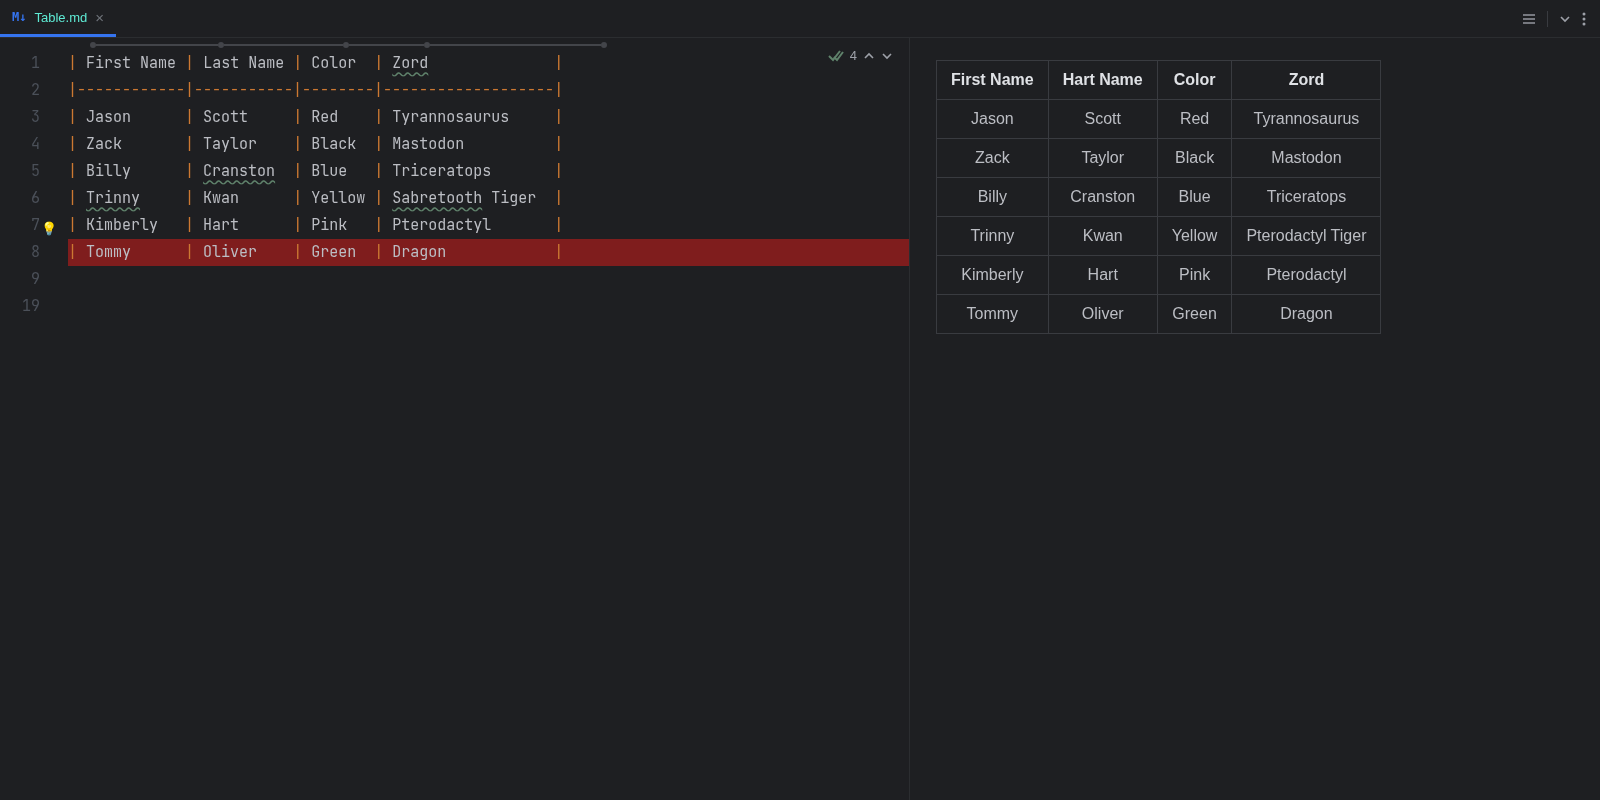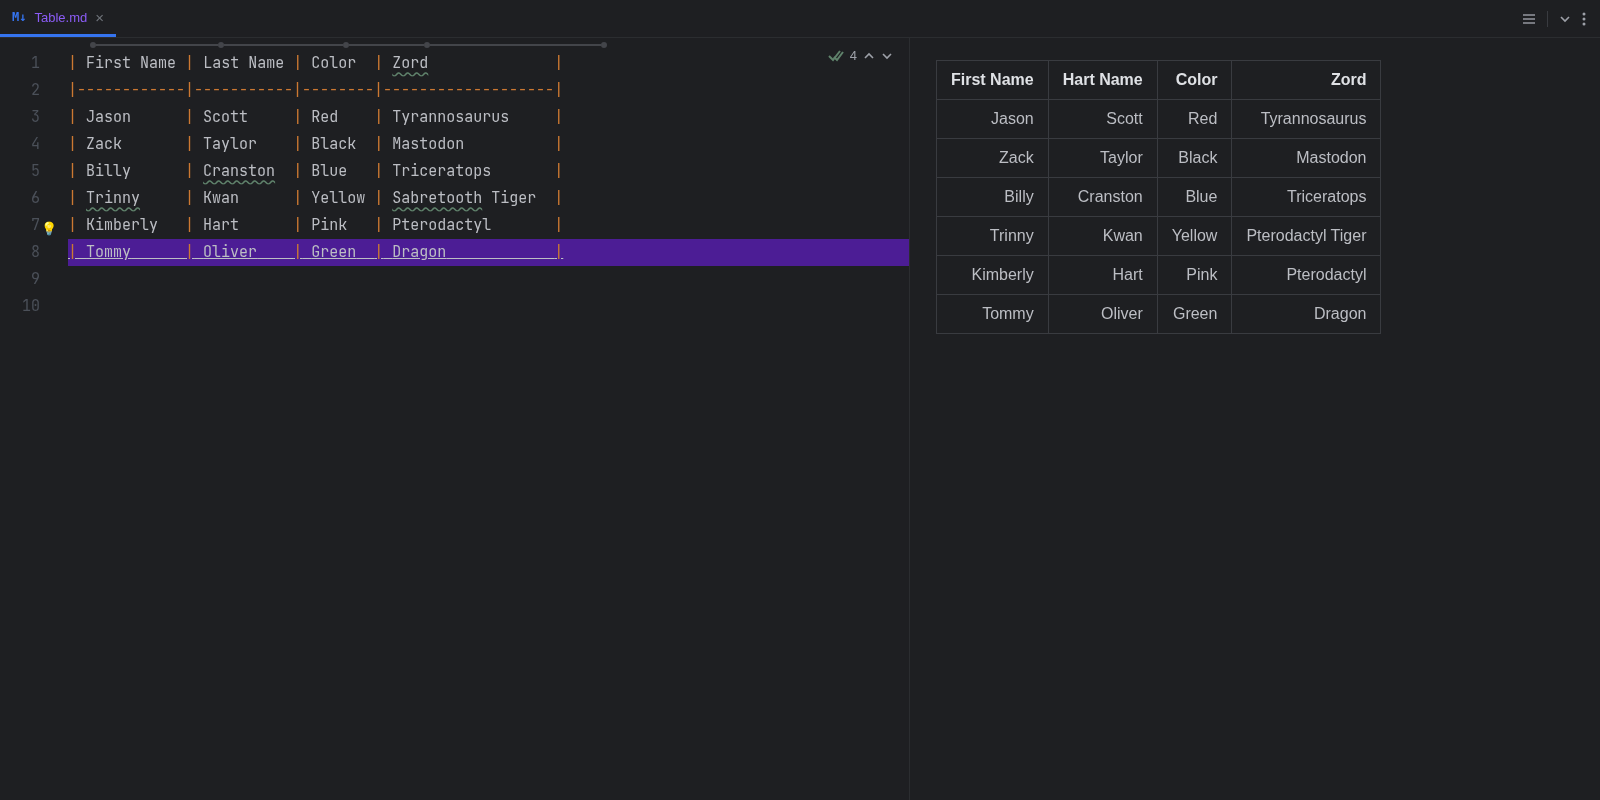--- a/index.html
+++ b/index.html
@@ -28,21 +28,21 @@
       padding: 0 12px;
       border-bottom: 3px solid #3574f0;
       cursor: pointer;
     }
     .tab .md-icon {
       font-family: monospace;
       font-weight: bold;
       font-size: 12px;
       color: #3574f0;
     }
-    .tab .tab-label { color: #8b5cf6; }
+    .tab .tab-label { color: #5eead4; }
     .tab .close {
       color: #6f737a;
       font-size: 15px;
       line-height: 1;
       cursor: pointer;
     }
     .tab-bar .spacer { flex: 1; }
     .tab-bar .toolbar-icons {
       display: flex;
       align-items: center;
@@ -111,21 +111,21 @@
       right: -18px;
       top: 3px;
       font-size: 13px;
     }
     .code-lines {
       flex: 1;
       padding-left: 10px;
       position: relative;
     }
     .code-lines .row { height: 27px; white-space: pre; }
-    .code-lines .row.active { background: #4c1d95; text-decoration: underline; }
+    .code-lines .row.active { background: #7f1d1d; }
     .pipe { color: #cc7832; }
     .dash { color: #cc7832; }
     .txt  { color: #bcbec4; }
     .underline { text-decoration: underline; text-decoration-color: #5f826b; text-decoration-style: wavy; text-underline-offset: 3px; }
 
     .inspection {
       position: absolute;
       top: 10px;
       right: 16px;
       display: flex;
@@ -141,21 +141,21 @@
       padding: 22px 26px;
       background: #1e1f22;
       overflow: auto;
     }
     table {
       border-collapse: collapse;
     }
     table th, table td {
       border: 1px solid #393b40;
       padding: 10px 14px;
-      text-align: right;
+      text-align: center;
       color: #bcbec4;
       font-size: 16px;
     }
     table th { color: #dfe1e5; font-weight: 600; }
   </style>
 </head>
 <body>
 
 <div class="tab-bar">
   <div class="tab">
@@ -224,21 +224,21 @@
       <div class="gutter" id="gutter">
           <div class="ln">1</div>
           <div class="ln">2</div>
           <div class="ln">3</div>
           <div class="ln">4</div>
           <div class="ln">5</div>
           <div class="ln">6</div>
           <div class="ln">7<span class="bulb">💡</span></div>
           <div class="ln">8</div>
           <div class="ln">9</div>
-          <div class="ln">10</div>
+          <div class="ln">19</div>
         </div>
       <div class="code-lines" id="code">
           <div class="row"><span class="pipe">|</span><span class="txt"> </span><span class="txt">First</span><span class="txt"> </span><span class="txt">Name</span><span class="txt"> </span><span class="pipe">|</span><span class="txt"> </span><span class="txt">Last</span><span class="txt"> </span><span class="txt">Name</span><span class="txt"> </span><span class="pipe">|</span><span class="txt"> </span><span class="txt">Color</span><span class="txt">  </span><span class="pipe">|</span><span class="txt"> </span><span class="txt underline">Zord</span><span class="txt">              </span><span class="pipe">|</span></div>
           <div class="row"><span class="pipe">|</span><span class="dash">------------</span><span class="pipe">|</span><span class="dash">-----------</span><span class="pipe">|</span><span class="dash">--------</span><span class="pipe">|</span><span class="dash">-------------------</span><span class="pipe">|</span></div>
           <div class="row"><span class="pipe">|</span><span class="txt"> </span><span class="txt">Jason</span><span class="txt">      </span><span class="pipe">|</span><span class="txt"> </span><span class="txt">Scott</span><span class="txt">     </span><span class="pipe">|</span><span class="txt"> </span><span class="txt">Red</span><span class="txt">    </span><span class="pipe">|</span><span class="txt"> </span><span class="txt">Tyrannosaurus</span><span class="txt">     </span><span class="pipe">|</span></div>
           <div class="row"><span class="pipe">|</span><span class="txt"> </span><span class="txt">Zack</span><span class="txt">       </span><span class="pipe">|</span><span class="txt"> </span><span class="txt">Taylor</span><span class="txt">    </span><span class="pipe">|</span><span class="txt"> </span><span class="txt">Black</span><span class="txt">  </span><span class="pipe">|</span><span class="txt"> </span><span class="txt">Mastodon</span><span class="txt">          </span><span class="pipe">|</span></div>
           <div class="row"><span class="pipe">|</span><span class="txt"> </span><span class="txt">Billy</span><span class="txt">      </span><span class="pipe">|</span><span class="txt"> </span><span class="txt underline">Cranston</span><span class="txt">  </span><span class="pipe">|</span><span class="txt"> </span><span class="txt">Blue</span><span class="txt">   </span><span class="pipe">|</span><span class="txt"> </span><span class="txt">Triceratops</span><span class="txt">       </span><span class="pipe">|</span></div>
           <div class="row"><span class="pipe">|</span><span class="txt"> </span><span class="txt underline">Trinny</span><span class="txt">     </span><span class="pipe">|</span><span class="txt"> </span><span class="txt">Kwan</span><span class="txt">      </span><span class="pipe">|</span><span class="txt"> </span><span class="txt">Yellow</span><span class="txt"> </span><span class="pipe">|</span><span class="txt"> </span><span class="txt underline">Sabretooth</span><span class="txt"> </span><span class="txt">Tiger</span><span class="txt">  </span><span class="pipe">|</span></div>
           <div class="row"><span class="pipe">|</span><span class="txt"> </span><span class="txt">Kimberly</span><span class="txt">   </span><span class="pipe">|</span><span class="txt"> </span><span class="txt">Hart</span><span class="txt">      </span><span class="pipe">|</span><span class="txt"> </span><span class="txt">Pink</span><span class="txt">   </span><span class="pipe">|</span><span class="txt"> </span><span class="txt">Pterodactyl</span><span class="txt">       </span><span class="pipe">|</span></div>
           <div class="row active"><span class="pipe">|</span><span class="txt"> </span><span class="txt">Tommy</span><span class="txt">      </span><span class="pipe">|</span><span class="txt"> </span><span class="txt">Oliver</span><span class="txt">    </span><span class="pipe">|</span><span class="txt"> </span><span class="txt">Green</span><span class="txt">  </span><span class="pipe">|</span><span class="txt"> </span><span class="txt">Dragon</span><span class="txt">            </span><span class="pipe">|</span></div>

